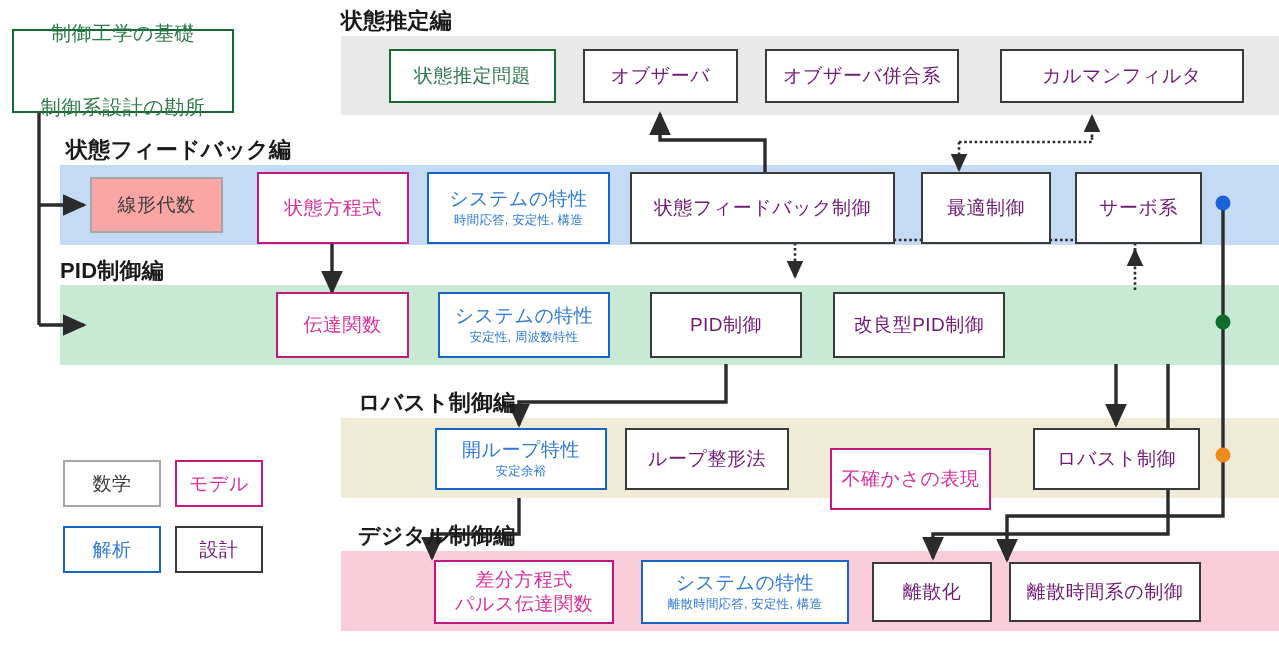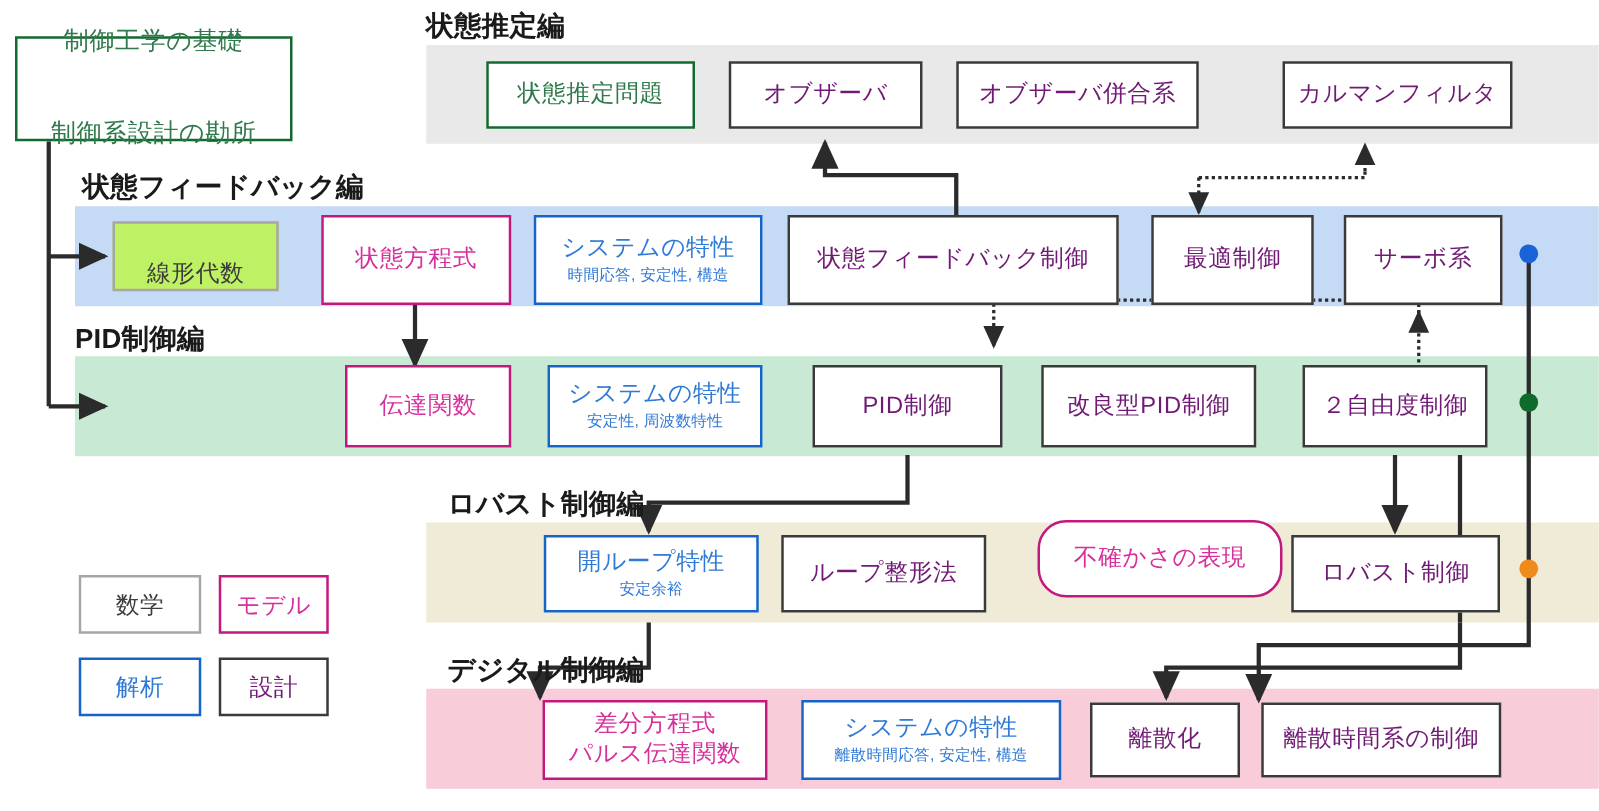--- a/index.html
+++ b/index.html
@@ -29,21 +29,21 @@
   .node{
     position:absolute;z-index:5;box-sizing:border-box;
     display:flex;flex-direction:column;
     align-items:center;justify-content:center;
     background:#ffffff;text-align:center;line-height:1.18;
   }
   .node .t1{font-size:19px;white-space:nowrap;letter-spacing:.5px;}
   .node .t2{font-size:12.5px;white-space:nowrap;margin-top:3px;letter-spacing:.2px;}
 
   
-  .n-math   {border:2px solid #a6a6a6;background:#bef264;color:#3d3d3d;justify-content:flex-end;}
+  .n-math   {border:2px solid #a6a6a6;background:#fca5a5;color:#3d3d3d;}
   .n-model  {border:2.4px solid #c2187f;color:#d6309b;}
   .n-analys {border:2.4px solid #1565c8;color:#2f7ad6;}
   .n-design {border:2.4px solid #3a3a3a;color:#701a75;}
   .n-green  {border:2.4px solid #13692f;color:#2f7a4a;gap:44px;}
 
   
   .legend-box{
     position:absolute;z-index:6;box-sizing:border-box;
     display:flex;align-items:center;justify-content:center;
     font-size:19px;background:#fff;letter-spacing:.5px;
@@ -121,21 +121,21 @@
 
   <div class="node n-green" style="left:389px;top:49px;width:167px;height:54px;">
     <span class="t1">状態推定問題</span>
   </div>
   <div class="node n-design" style="left:583px;top:49px;width:155px;height:54px;">
     <span class="t1">オブザーバ</span>
   </div>
   <div class="node n-design" style="left:765px;top:49px;width:194px;height:54px;">
     <span class="t1">オブザーバ併合系</span>
   </div>
-  <div class="node n-design" style="left:1026px;top:49px;width:184px;height:54px;text-align:center;">
+  <div class="node n-design" style="left:1000px;top:49px;width:244px;height:54px;text-align:center;">
     <span class="t1">カルマンフィルタ</span>
   </div>
 
   <div class="node n-math" style="left:90px;top:177px;width:133px;height:56px;">
     <span class="t1">線形代数</span>
   </div>
   <div class="node n-model" style="left:257px;top:172px;width:152px;height:72px;">
     <span class="t1">状態方程式</span>
   </div>
   <div class="node n-analys" style="left:427px;top:172px;width:183px;height:72px;">
@@ -158,32 +158,29 @@
   <div class="node n-analys" style="left:438px;top:292px;width:172px;height:66px;">
     <span class="t1">システムの特性</span>
     <span class="t2">安定性, 周波数特性</span>
   </div>
   <div class="node n-design" style="left:650px;top:292px;width:152px;height:66px;">
     <span class="t1">PID制御</span>
   </div>
   <div class="node n-design" style="left:833px;top:292px;width:172px;height:66px;">
     <span class="t1">改良型PID制御</span>
   </div>
-  <div class="node n-design" style="left:1042px;top:292px;width:148px;height:66px;">
-    <span class="t1">２自由度制御</span>
-  </div>
 
   <div class="node n-analys" style="left:435px;top:428px;width:172px;height:62px;">
     <span class="t1">開ループ特性</span>
     <span class="t2">安定余裕</span>
   </div>
   <div class="node n-design" style="left:625px;top:428px;width:164px;height:62px;">
     <span class="t1">ループ整形法</span>
   </div>
-  <div class="node n-model" style="left:830px;top:416px;width:196px;height:62px;border-radius:23px;">
+  <div class="node n-model" style="left:830px;top:448px;width:161px;height:62px;">
     <span class="t1">不確かさの表現</span>
   </div>
   <div class="node n-design" style="left:1033px;top:428px;width:167px;height:62px;">
     <span class="t1">ロバスト制御</span>
   </div>
 
   <div class="node n-model" style="left:434px;top:560px;width:180px;height:64px;">
     <span class="t1">差分方程式</span>
     <span class="t1" style="font-size:19px;margin-top:2px;">パルス伝達関数</span>
   </div>

